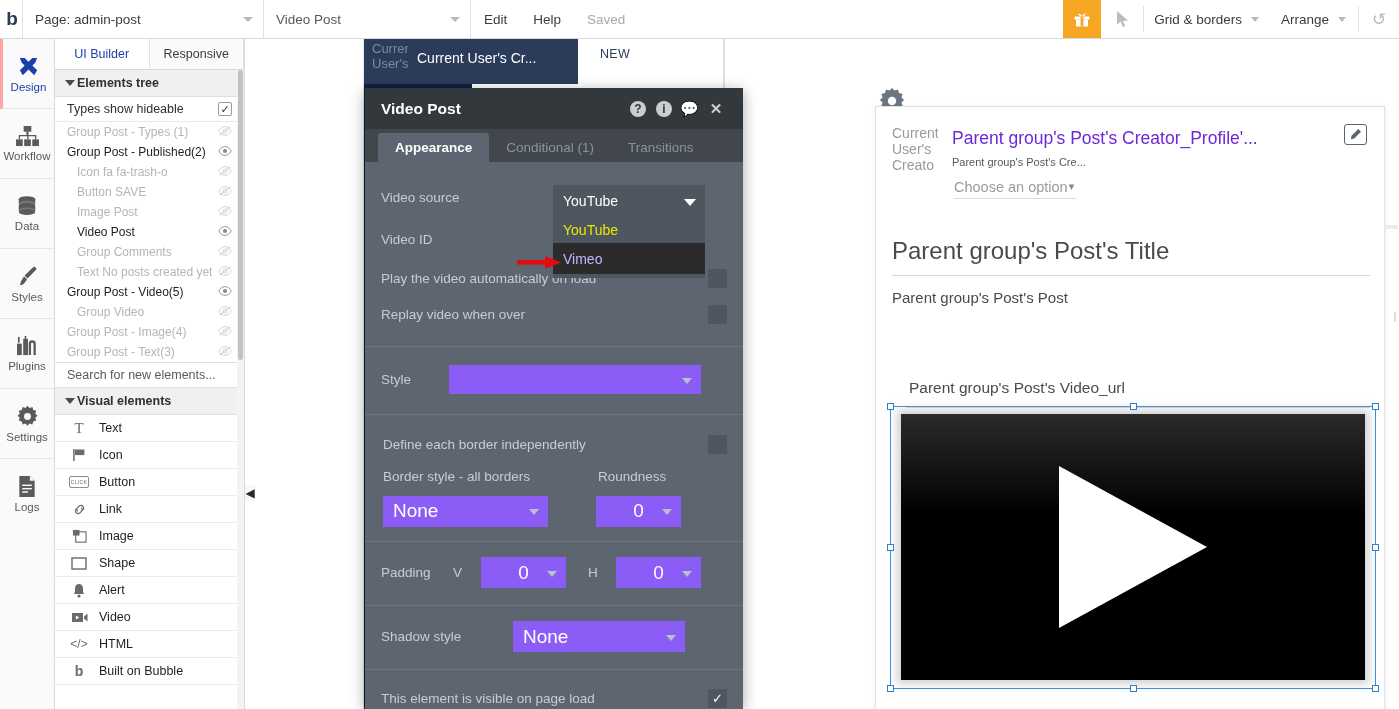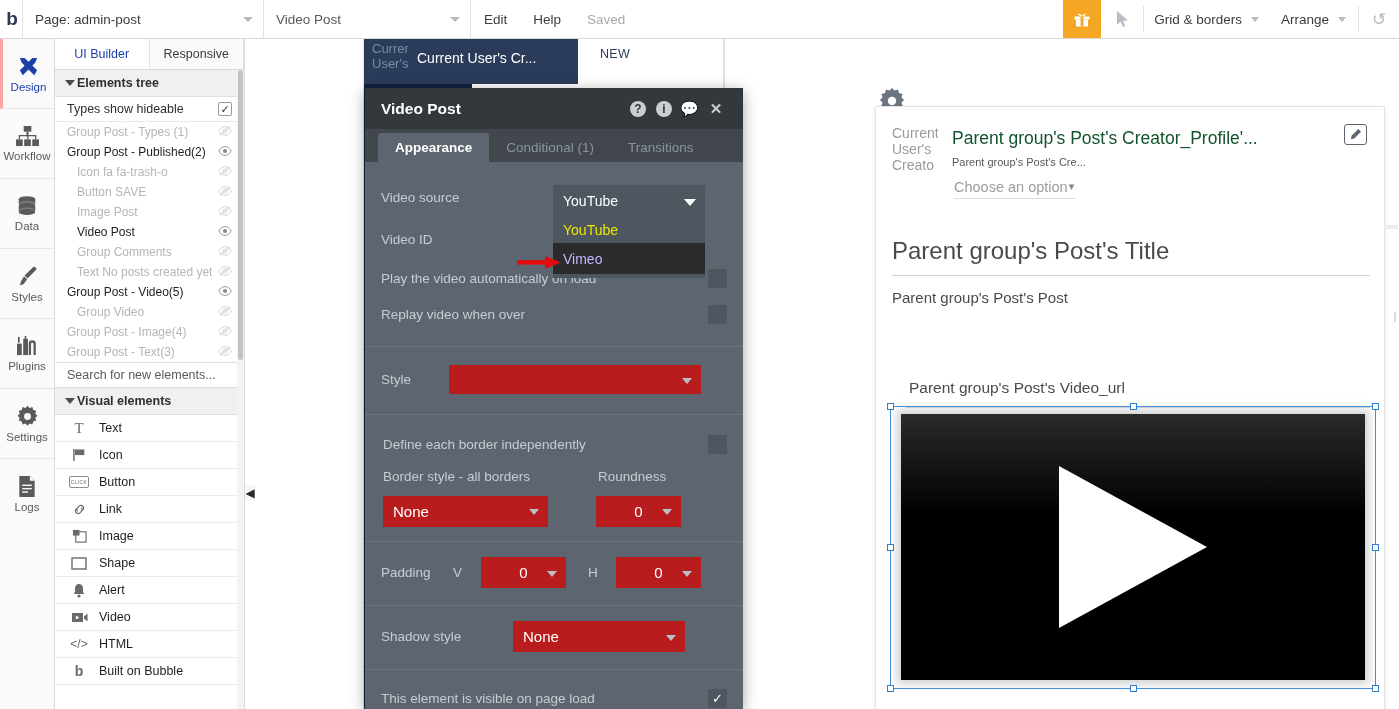--- a/index.html
+++ b/index.html
@@ -188,21 +188,21 @@
     box-shadow: 0 1px 4px rgba(0,0,0,.10);
     margin-top: 17px;
   }
   .pv-head { position: relative; height: 96px; }
   .pv-avatar {
     position: absolute; left: 16px; top: 18px; width: 46px; height: 46px;
     overflow: hidden; color: #9a9a9a; font-size: 14px; line-height: 16px;
     font-family: "Liberation Sans", sans-serif;
   }
   .pv-title {
-    position: absolute; left: 76px; top: 21px; font-size: 17.5px; color: #14532d;
+    position: absolute; left: 76px; top: 21px; font-size: 17.5px; color: #6d28d9;
     white-space: nowrap;
   }
   .pv-sub {
     position: absolute; left: 76px; top: 49px; font-size: 11px; color: #585858;
     white-space: nowrap;
   }
   .pv-edit {
     position: absolute; right: 17px; top: 17px; width: 23px; height: 21px;
     border: 1.6px solid #5c6470; border-radius: 3px;
     display: flex; align-items: center; justify-content: center;
@@ -305,22 +305,22 @@
   .pe-lab { font-size: 13.5px; color: #c6ccd2; }
   .pe-lab.w140 { width: 132px; }
   .pe-sq {
     width: 19px; height: 19px; background: #4e565f; margin-left: auto;
   }
   .pe-sq.checked {
     background: #4e565f; color: #ffffff; display: flex;
     align-items: center; justify-content: center; font-size: 13px;
   }
   .pe-input {
-    background: #b91c1c; height: 29px; display: flex; align-items: center;
-    padding: 0 10px; color: #ffffff; font-size: 15px; position: relative;
+    background: #8b5cf6; height: 29px; display: flex; align-items: center;
+    padding: 0 10px; color: #ffffff; font-size: 19px; position: relative;
   }
   .pe-input .dc {
     position: absolute; right: 9px; top: 50%; margin-top: -2px; width: 0; height: 0;
     border-left: 5px solid transparent; border-right: 5px solid transparent;
     border-top: 6px solid #b9c0c7;
   }
   .pe-input.num { justify-content: center; }
   
   .dd-wrap { position: absolute; left: 553px; top: 185px; width: 152px; z-index: 30; }
   .dd-closed {

